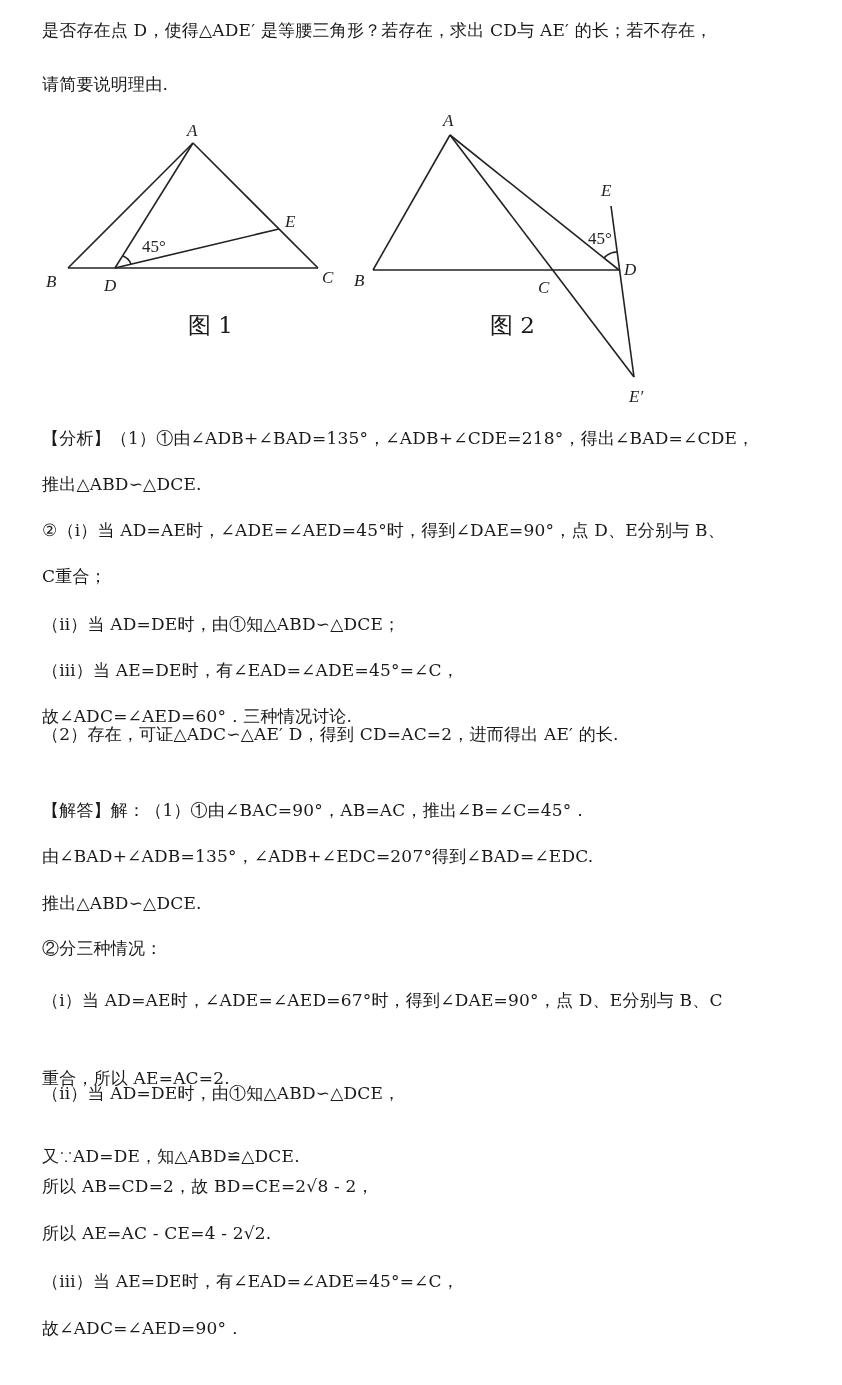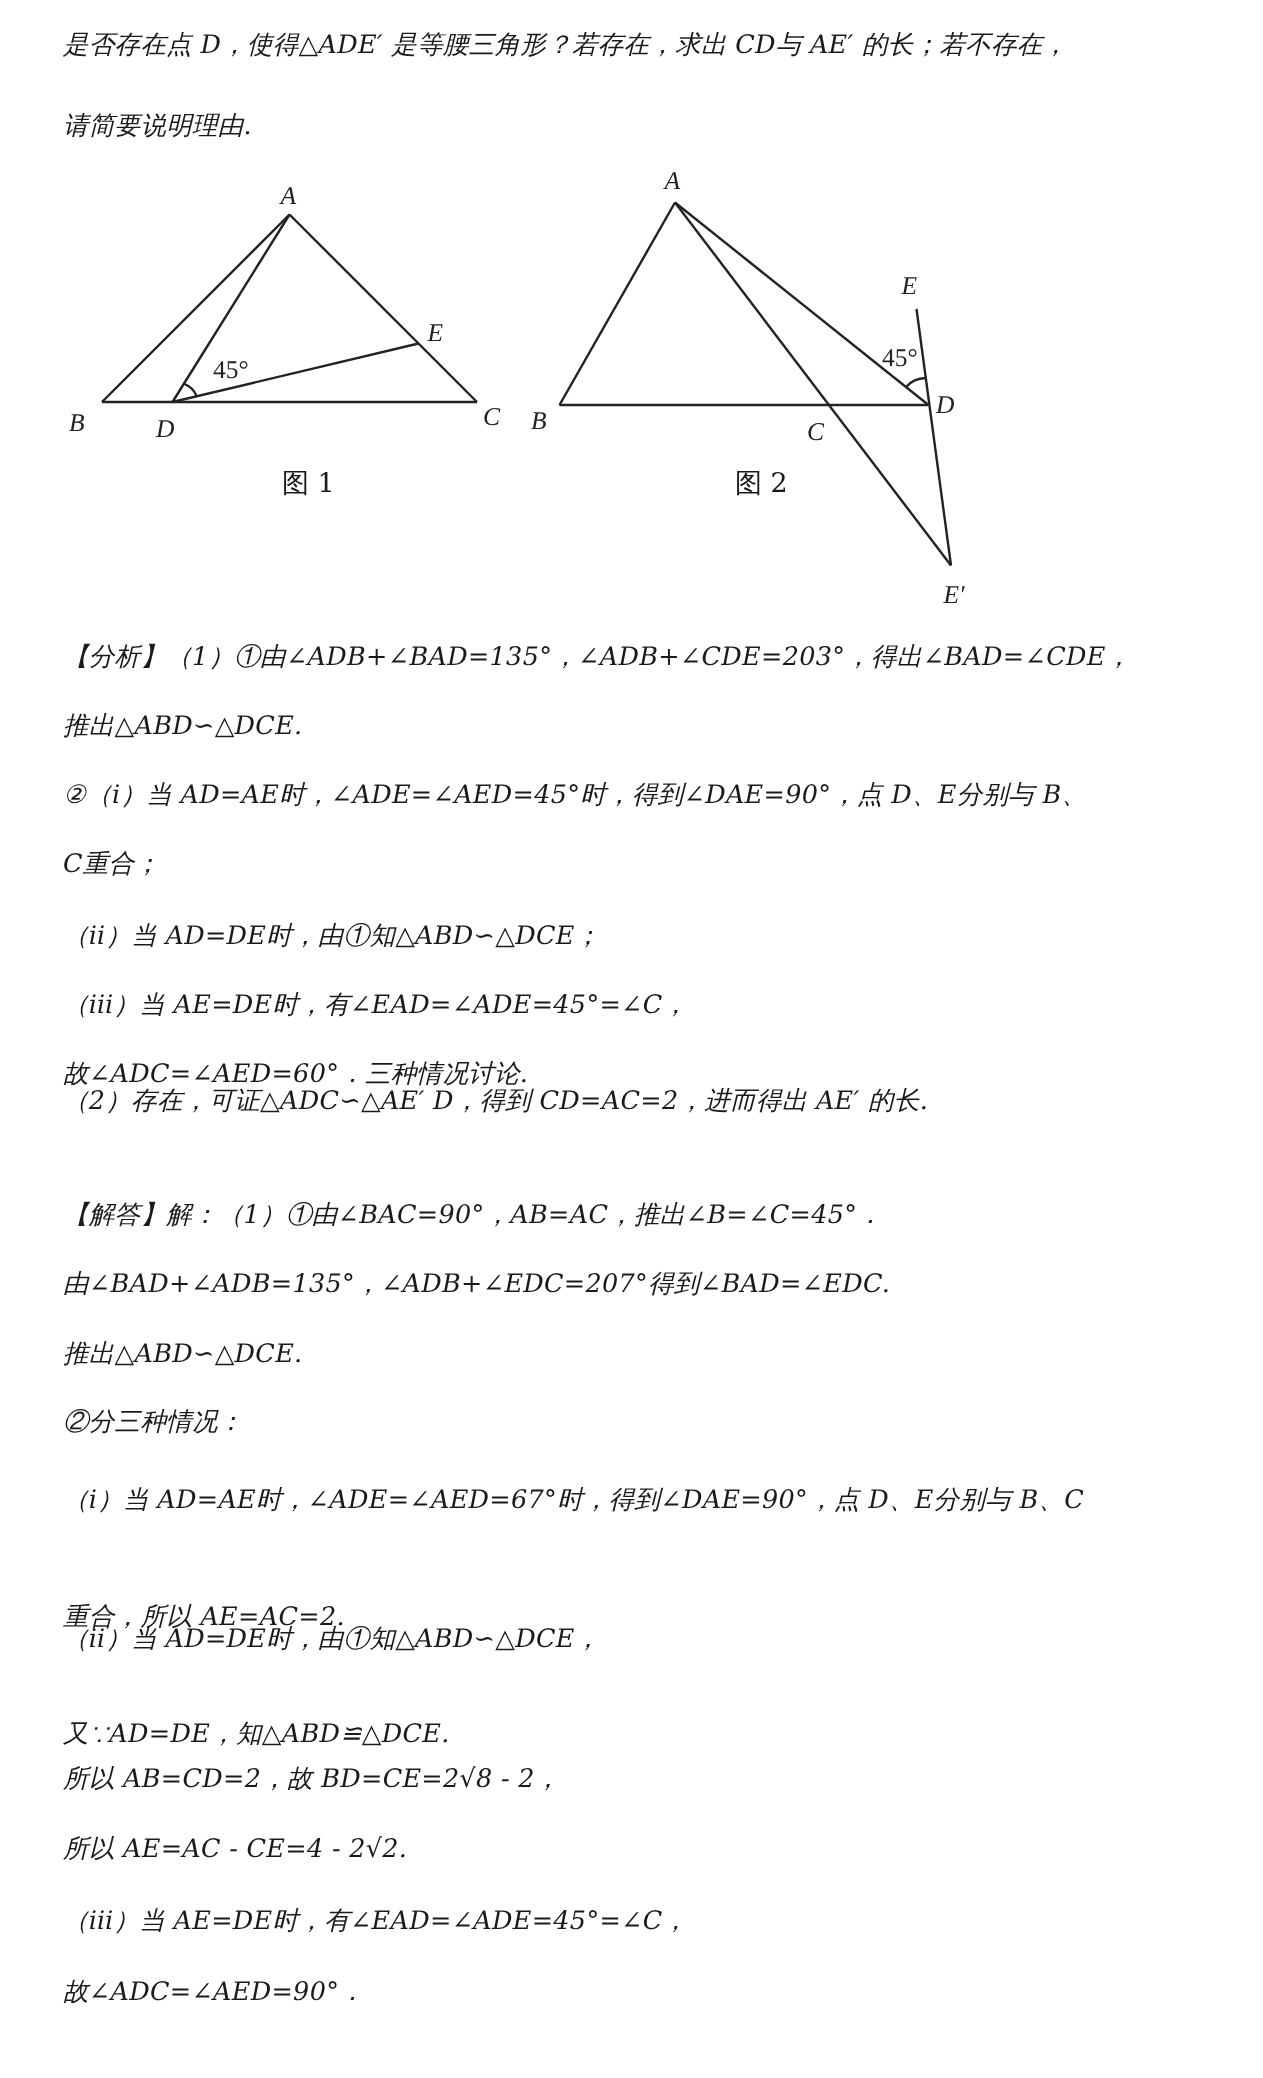--- a/index.html
+++ b/index.html
@@ -1,21 +1,21 @@
 <!DOCTYPE html>
 <html><head>
 <meta charset="utf-8">
 <style>
   html, body { margin: 0; padding: 0; background: #ffffff; }
   body { width: 842px; height: 1385px; position: relative; overflow: hidden;
          font-family: "DejaVu Serif", "Liberation Serif", serif; color: #1a1a1a; }
-  .line { position: absolute; left: 42px; font-size: 17px; line-height: 24px; white-space: nowrap; letter-spacing: 0.2px; font-style: italic; }
+  .line { position: absolute; left: 42px; font-size: 17px; line-height: 24px; white-space: nowrap; letter-spacing: 0.2px; }
   .fig { position: absolute; }
   .fig svg text { font-family: "Liberation Serif", "DejaVu Serif", serif; }
-  .caption { position: absolute; font-size: 18px; font-family: "DejaVu Serif", serif; }
+  .caption { position: absolute; font-size: 23px; font-family: "DejaVu Serif", serif; }
 </style>
 </head>
 <body>
 
 <div class="line" style="top:18px">是否存在点 D，使得△ADE′ 是等腰三角形？若存在，求出 CD与 AE′ 的长；若不存在，</div>
 <div class="line" style="top:72px">请简要说明理由.</div>
 
 <div class="fig" style="left:0;top:0;width:842px;height:410px;pointer-events:none">
   <svg width="842" height="410" xmlns="http://www.w3.org/2000/svg">
     <g stroke="#222" stroke-width="1.6" fill="none">
@@ -50,21 +50,21 @@
       <text x="624" y="275">D</text>
       <text x="601" y="196">E</text>
       <text x="629" y="402">E′</text>
     </g>
     <text x="588" y="244" font-size="17" fill="#222">45°</text>
   </svg>
 </div>
 <div class="caption" style="left:188px;top:310px">图 1</div>
 <div class="caption" style="left:490px;top:310px">图 2</div>
 
-<div class="line" style="top:426px">【分析】（1）①由∠ADB+∠BAD=135°，∠ADB+∠CDE=203°，得出∠BAD=∠CDE，</div>
+<div class="line" style="top:426px">【分析】（1）①由∠ADB+∠BAD=135°，∠ADB+∠CDE=218°，得出∠BAD=∠CDE，</div>
 <div class="line" style="top:472px">推出△ABD∽△DCE.</div>
 <div class="line" style="top:518px">②（ⅰ）当 AD=AE时，∠ADE=∠AED=45°时，得到∠DAE=90°，点 D、E分别与 B、</div>
 <div class="line" style="top:564px">C重合；</div>
 <div class="line" style="top:612px">（ⅱ）当 AD=DE时，由①知△ABD∽△DCE；</div>
 <div class="line" style="top:658px">（ⅲ）当 AE=DE时，有∠EAD=∠ADE=45°=∠C，</div>
 <div class="line" style="top:704px">故∠ADC=∠AED=60°．三种情况讨论.</div>
 <div class="line" style="top:722px">（2）存在，可证△ADC∽△AE′ D，得到 CD=AC=2，进而得出 AE′ 的长.</div>
 
 <div class="line" style="top:798px">【解答】解：（1）①由∠BAC=90°，AB=AC，推出∠B=∠C=45°．</div>
 <div class="line" style="top:844px">由∠BAD+∠ADB=135°，∠ADB+∠EDC=207°得到∠BAD=∠EDC.</div>

